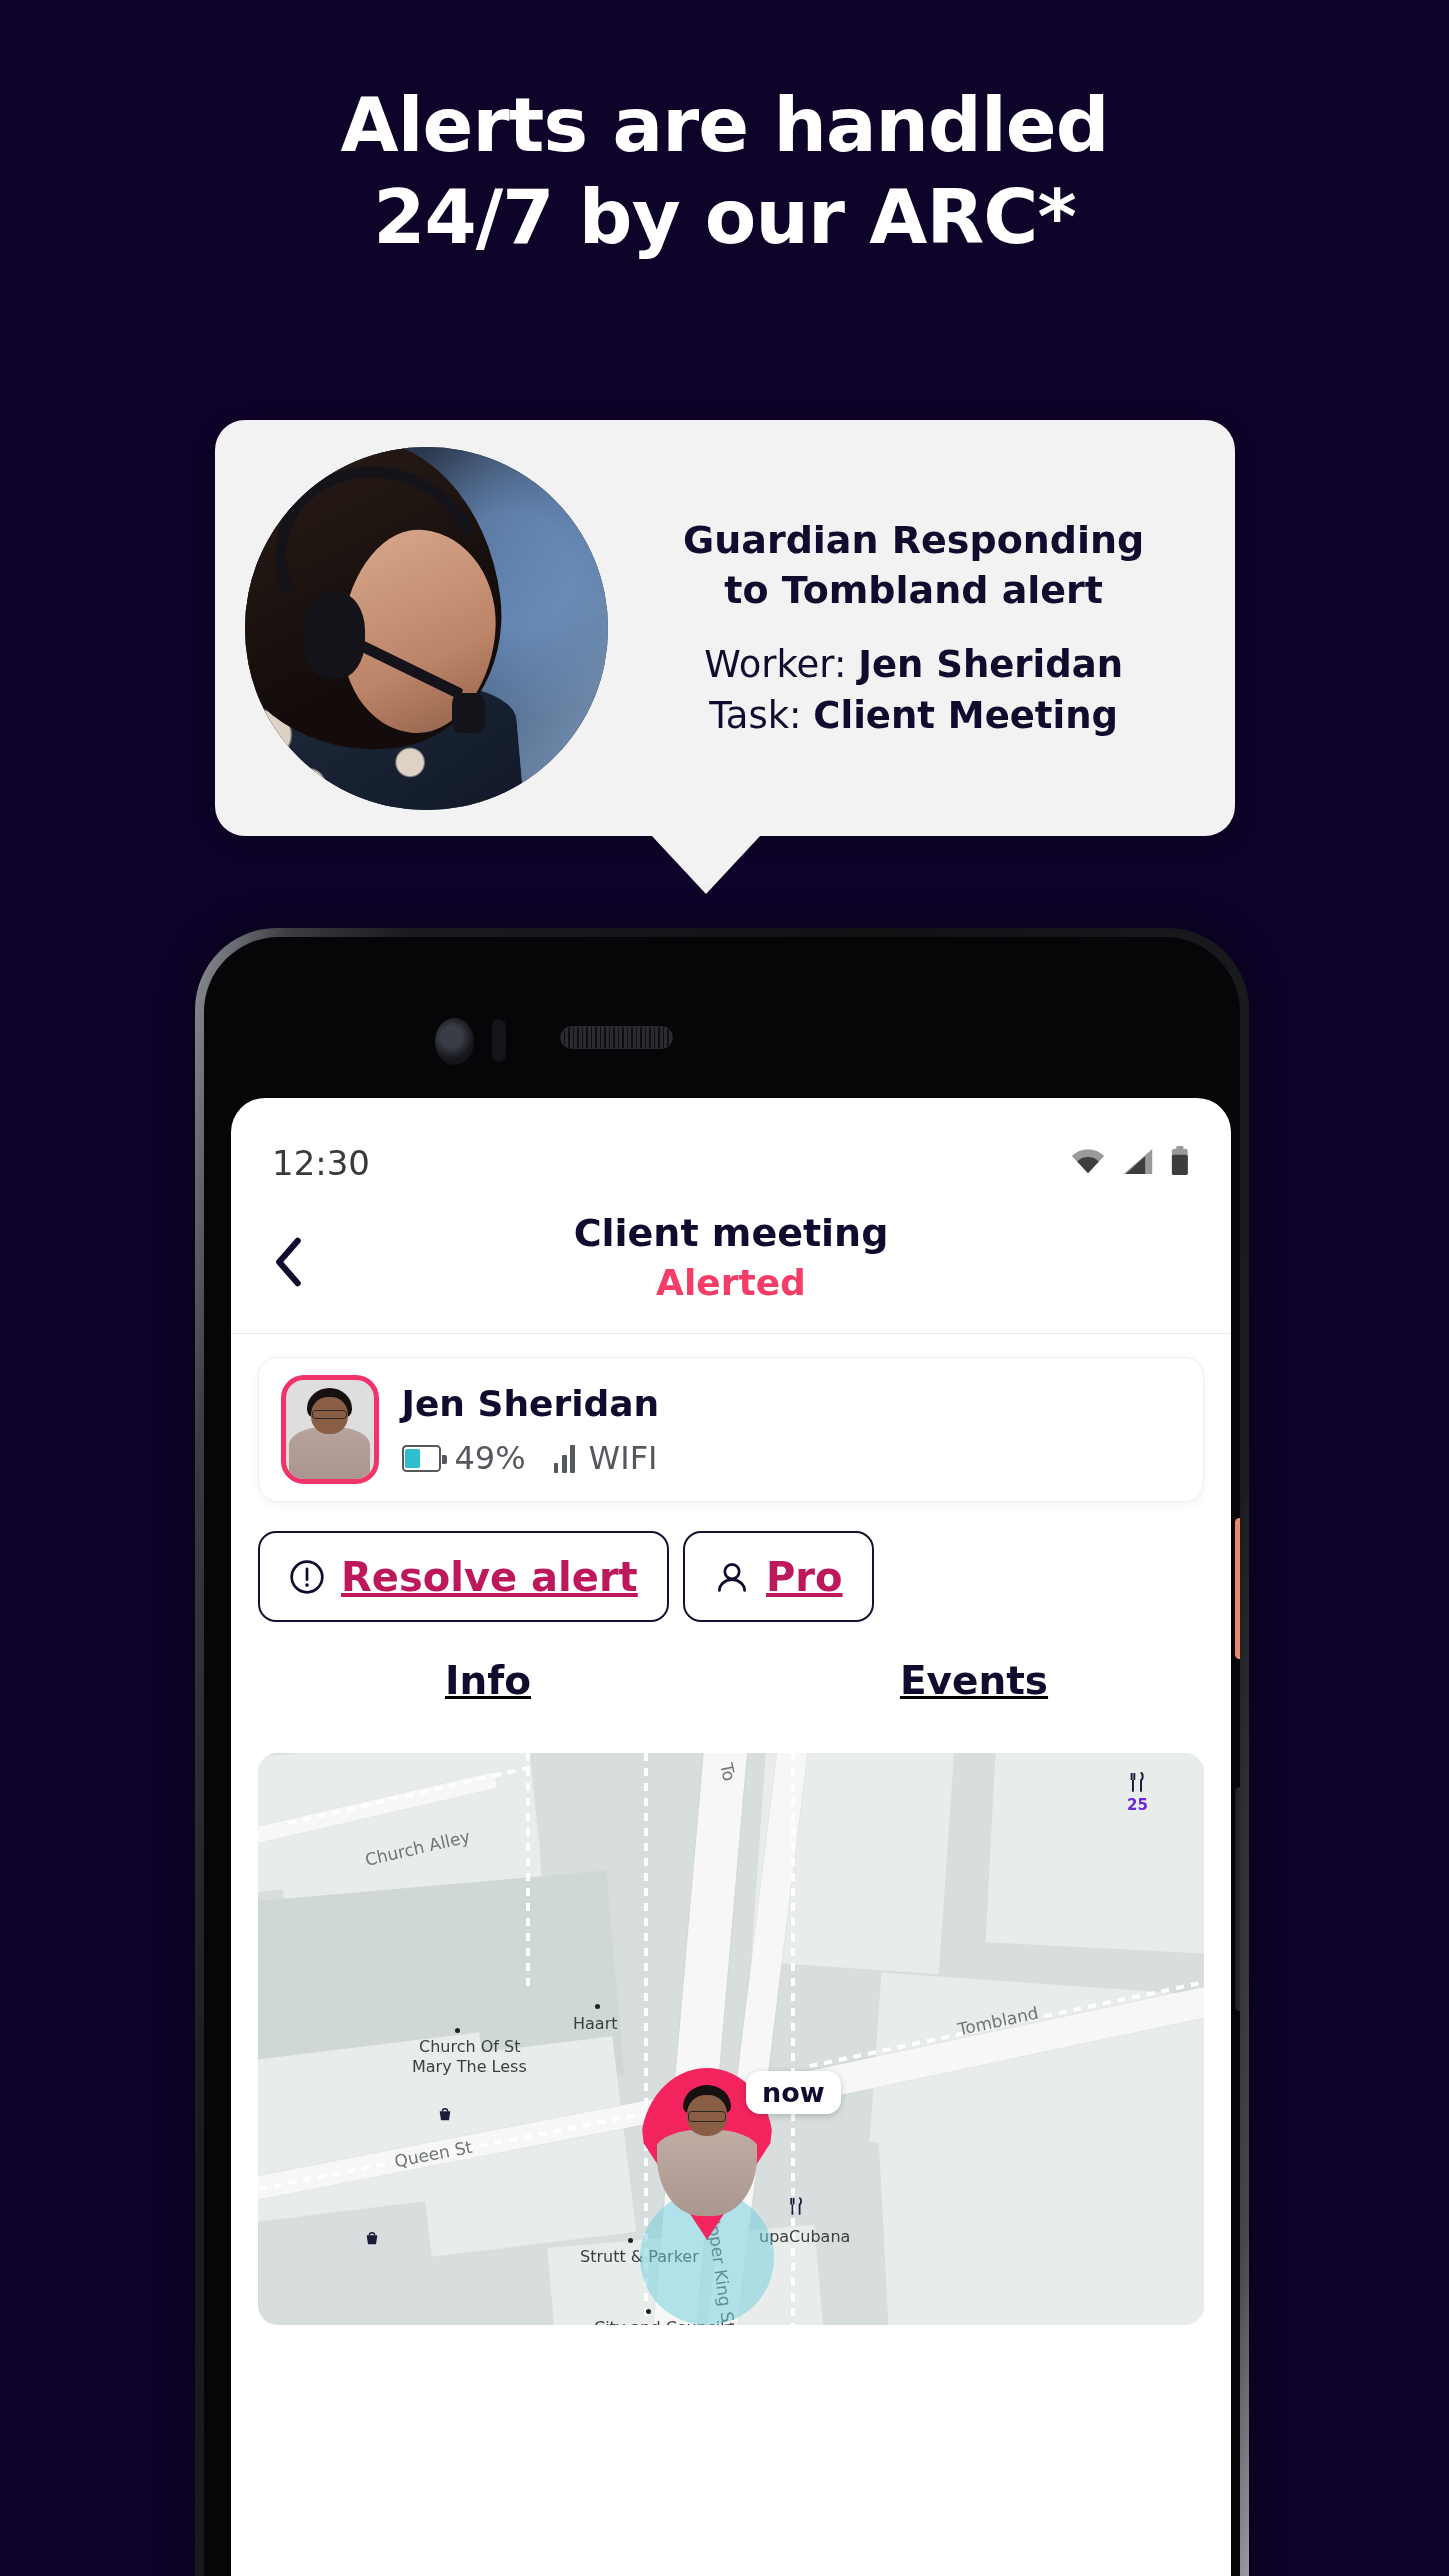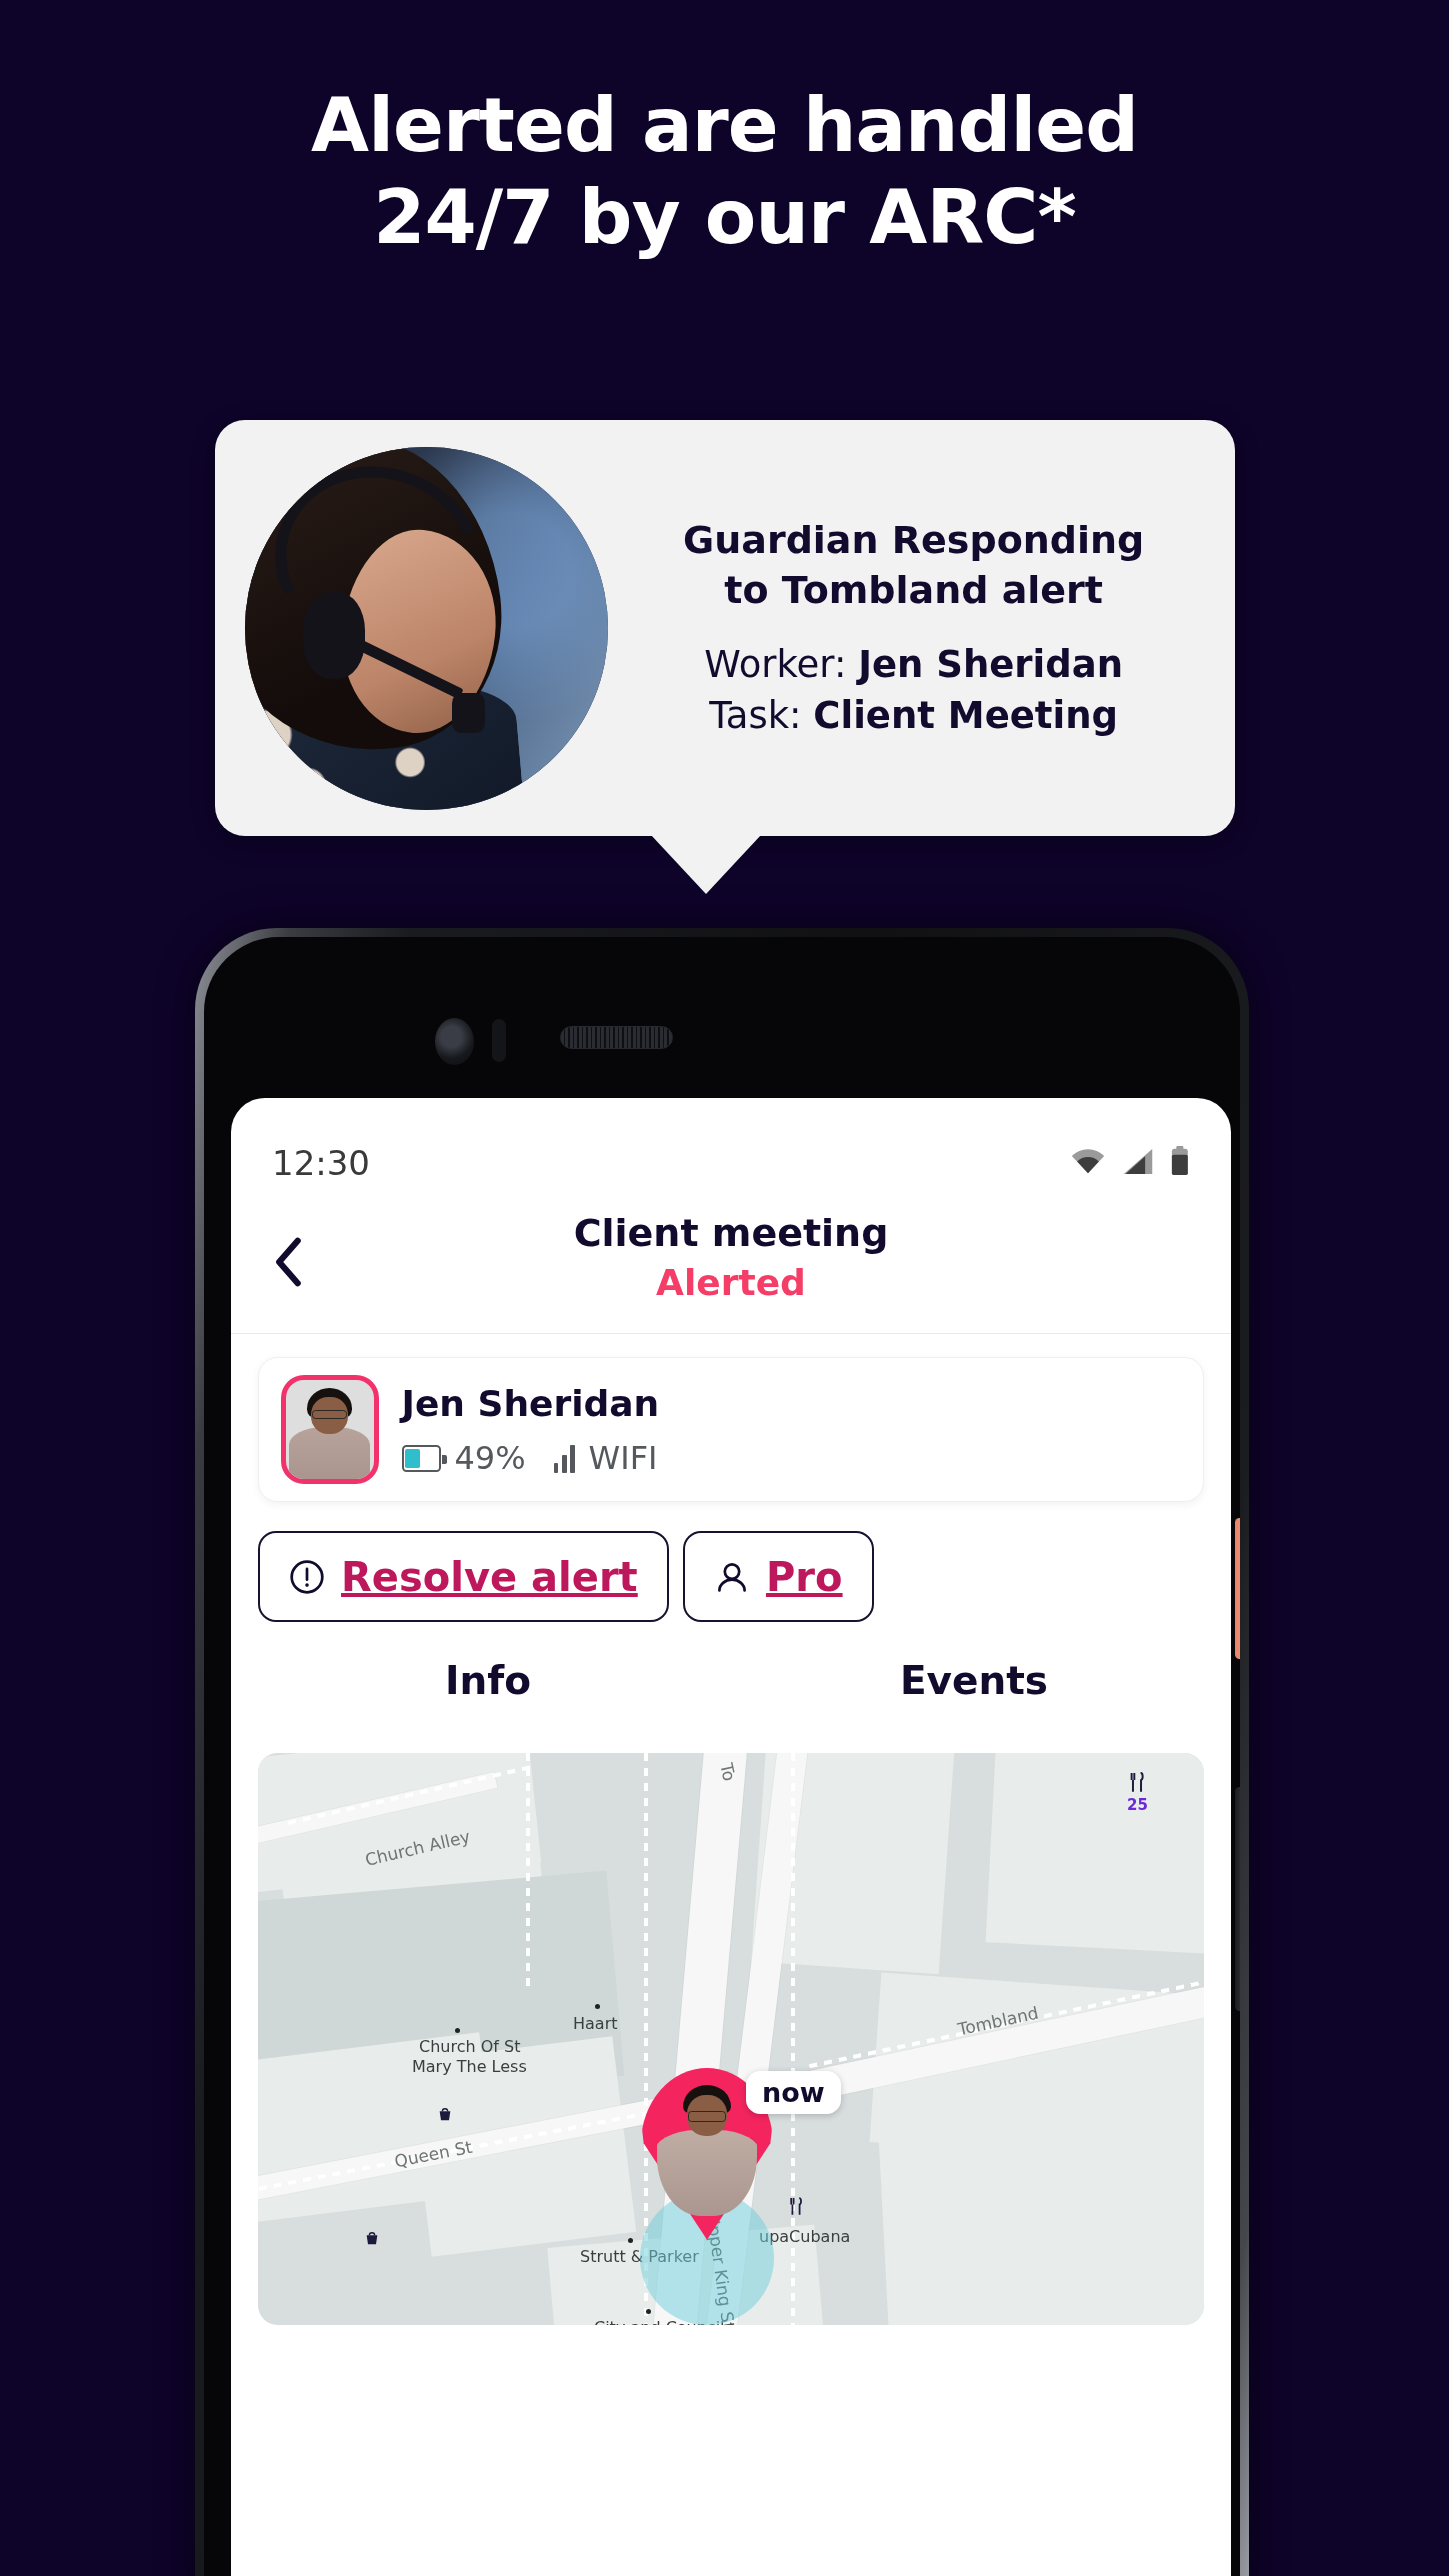--- a/index.html
+++ b/index.html
@@ -254,21 +254,21 @@
     background:#fff; display:flex; align-items:center; gap:16px;
     padding:0 29px; flex:0 0 auto;
   }
   .action-label {
     font-family:"DejaVu Sans", sans-serif;
     font-weight:700; font-size:40px; color:#be185d; white-space:nowrap;text-decoration:underline;
   }
 
   
   .tabs {
-    display:flex; margin-top:36px; padding:0 14px;
+    display:flex; margin-top:36px; padding:0 14px;text-decoration:underline;
   }
   .tab {
     flex:1 1 0; text-align:center; padding-bottom:19.7px;
     font-family:"DejaVu Sans", sans-serif;
     font-weight:700; font-size:39px; color:#120B2E;
   }
   .tab.active { border-bottom:4.5px solid #120B2E; }
 
   
   .map-wrap {
@@ -347,21 +347,21 @@
     padding:6.3px 16px;
     font-family:"DejaVu Sans", sans-serif;
     font-weight:700; font-size:27px; color:#120B2E;
     box-shadow:0 1.8px 7.2px rgba(0,0,0,.2);
   }
 </style>
 </head>
 <body>
 
 <div class="headline">
-  <span class="l1">Alerted are handled</span>
+  <span class="l1">Alerts are handled</span>
   <span class="l2">24/7 by our ARC*</span>
 </div>
 
 <div class="bubble">
   <div class="op-photo">
     <div class="bg"></div>
     <div class="shirt"></div>
     <div class="hair"></div>
     <div class="face"></div>
     <div class="headset-band"></div>

